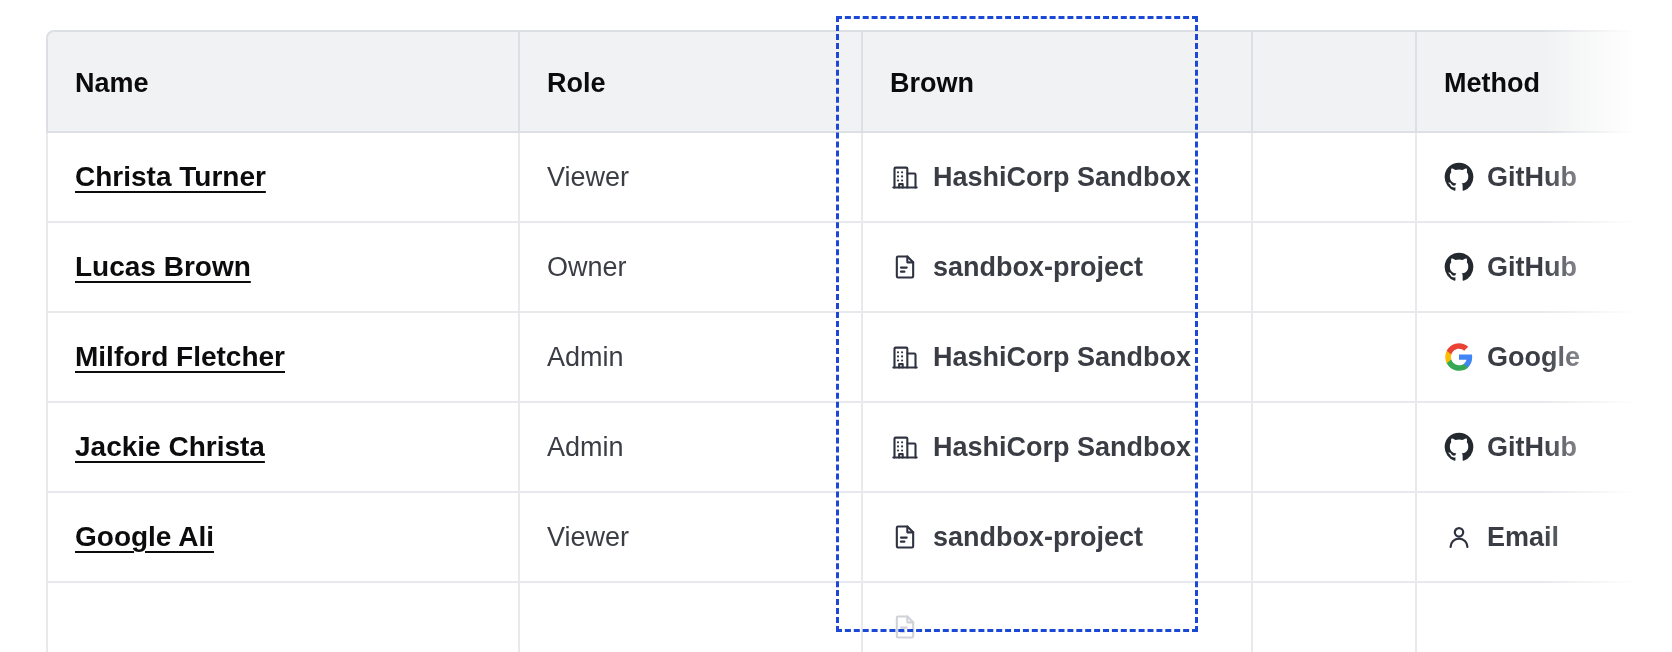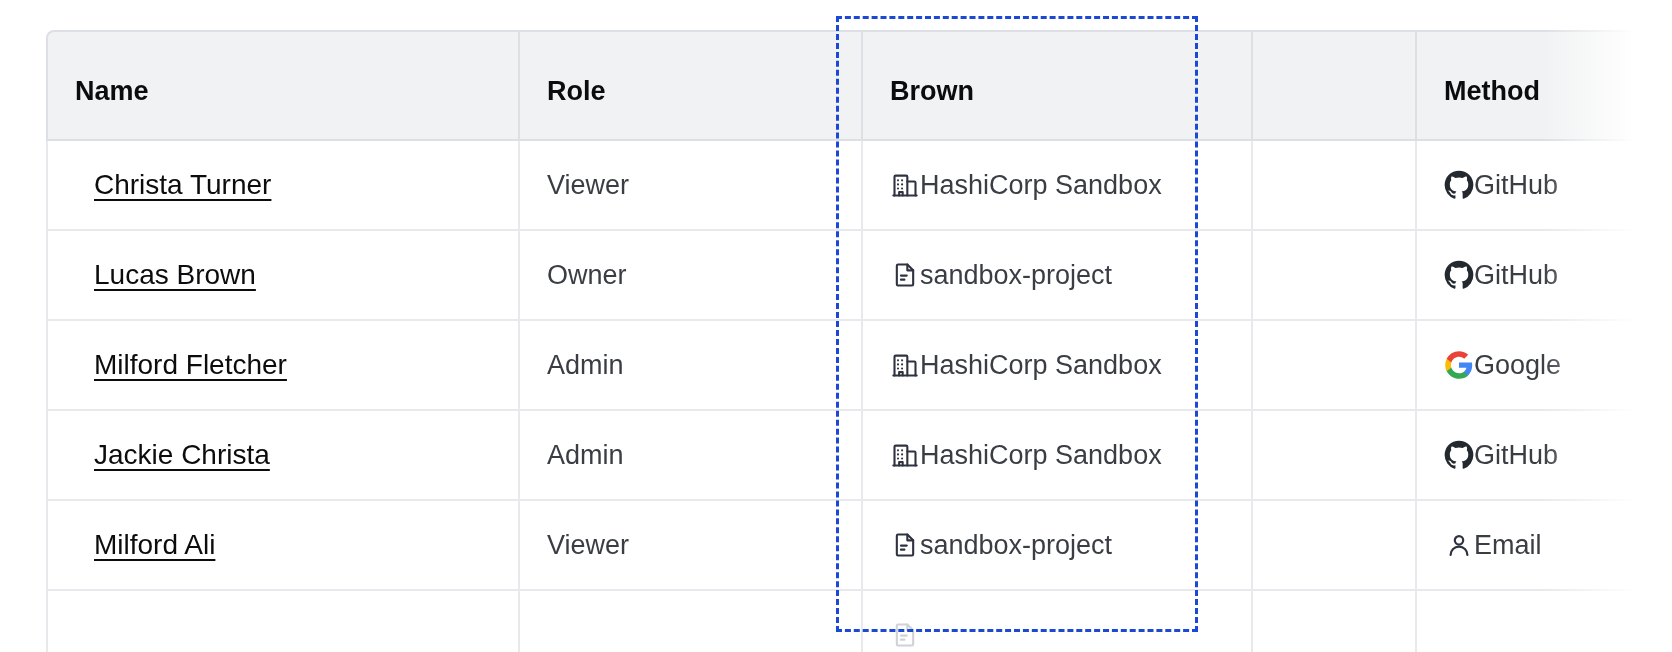--- a/index.html
+++ b/index.html
@@ -39,21 +39,21 @@
   col.c-scope  { width: 390px; }
   col.c-blank  { width: 164px; }
   col.c-method { width: 300px; }
 
   thead th {
     background: #f1f2f3;
     color: #0c0c0e;
     font-weight: 700;
     font-size: 27px;
     text-align: left;
-    padding: 12px 0 0 27px;
+    padding: 4px 0 0 27px;
     height: 95px;
     vertical-align: middle;
     border-bottom: 2px solid #dcdfe3;
     border-right: 2px solid #dcdfe3;
     white-space: nowrap;
   }
   thead th.last { border-right: none; }
   thead th:first-child {
     border-top-left-radius: 8px;
     border-left: 2px solid #dcdfe3;
@@ -74,28 +74,29 @@
   }
   tbody td:first-child { border-left: 2px solid #e7e9ec; }
   tbody td.last { border-right: none; }
 
   .name-link {
     color: #0c0c0e;
     text-decoration: underline;
     text-underline-offset: 5px;
     text-decoration-thickness: 2px;
     font-size: 28px;
-    font-weight: 400;
+    font-weight: 700;
     cursor: pointer;
-    margin-left: 19px;
   }
 
   .cell-inline {
     display: flex;
     align-items: center;
+    gap: 13px;
+    font-weight: bold;
   }
   .cell-inline .ico {
     display: inline-flex;
     align-items: center;
     justify-content: center;
     width: 30px;
     height: 30px;
     flex: 0 0 auto;
   }
   .cell-inline .txt { line-height: 1; }
@@ -274,21 +275,21 @@
                   <path d="M12 .5A11.5 11.5 0 0 0 .5 12a11.5 11.5 0 0 0 7.86 10.92c.58.1.79-.25.79-.56v-2.1c-3.2.7-3.88-1.38-3.88-1.38-.53-1.34-1.29-1.7-1.29-1.7-1.05-.72.08-.7.08-.7 1.16.08 1.77 1.2 1.77 1.2 1.03 1.77 2.7 1.26 3.36.96.1-.75.4-1.26.73-1.55-2.56-.3-5.25-1.28-5.25-5.7 0-1.26.45-2.3 1.18-3.1-.12-.3-.51-1.48.11-3.08 0 0 .97-.31 3.18 1.18a11 11 0 0 1 5.8 0c2.2-1.5 3.17-1.18 3.17-1.18.63 1.6.24 2.78.12 3.07.74.81 1.18 1.85 1.18 3.11 0 4.43-2.7 5.4-5.27 5.69.42.36.78 1.06.78 2.14v3.17c0 .31.2.67.8.56A11.5 11.5 0 0 0 23.5 12 11.5 11.5 0 0 0 12 .5z"></path>
                 </svg>
               </span>
               <span class="txt">GitHub</span>
             </span>
           </td>
         </tr>
 
         <tr>
           <td>
-            <span class="name-link">Milford Ali</span>
+            <span class="name-link">Google Ali</span>
           </td>
           <td>Viewer</td>
           <td>
             <span class="cell-inline">
               <span class="ico">
                 <svg width="28" height="28" viewBox="0 0 24 24" fill="none" stroke="#2f3241" stroke-width="1.8" stroke-linecap="round" stroke-linejoin="round">
                   <path d="M14 3H6a1 1 0 0 0-1 1v16a1 1 0 0 0 1 1h12a1 1 0 0 0 1-1V8z"></path>
                   <path d="M14 3v5h5"></path>
                   <path d="M8.5 12.5h5M8.5 16h3"></path>
                 </svg>

